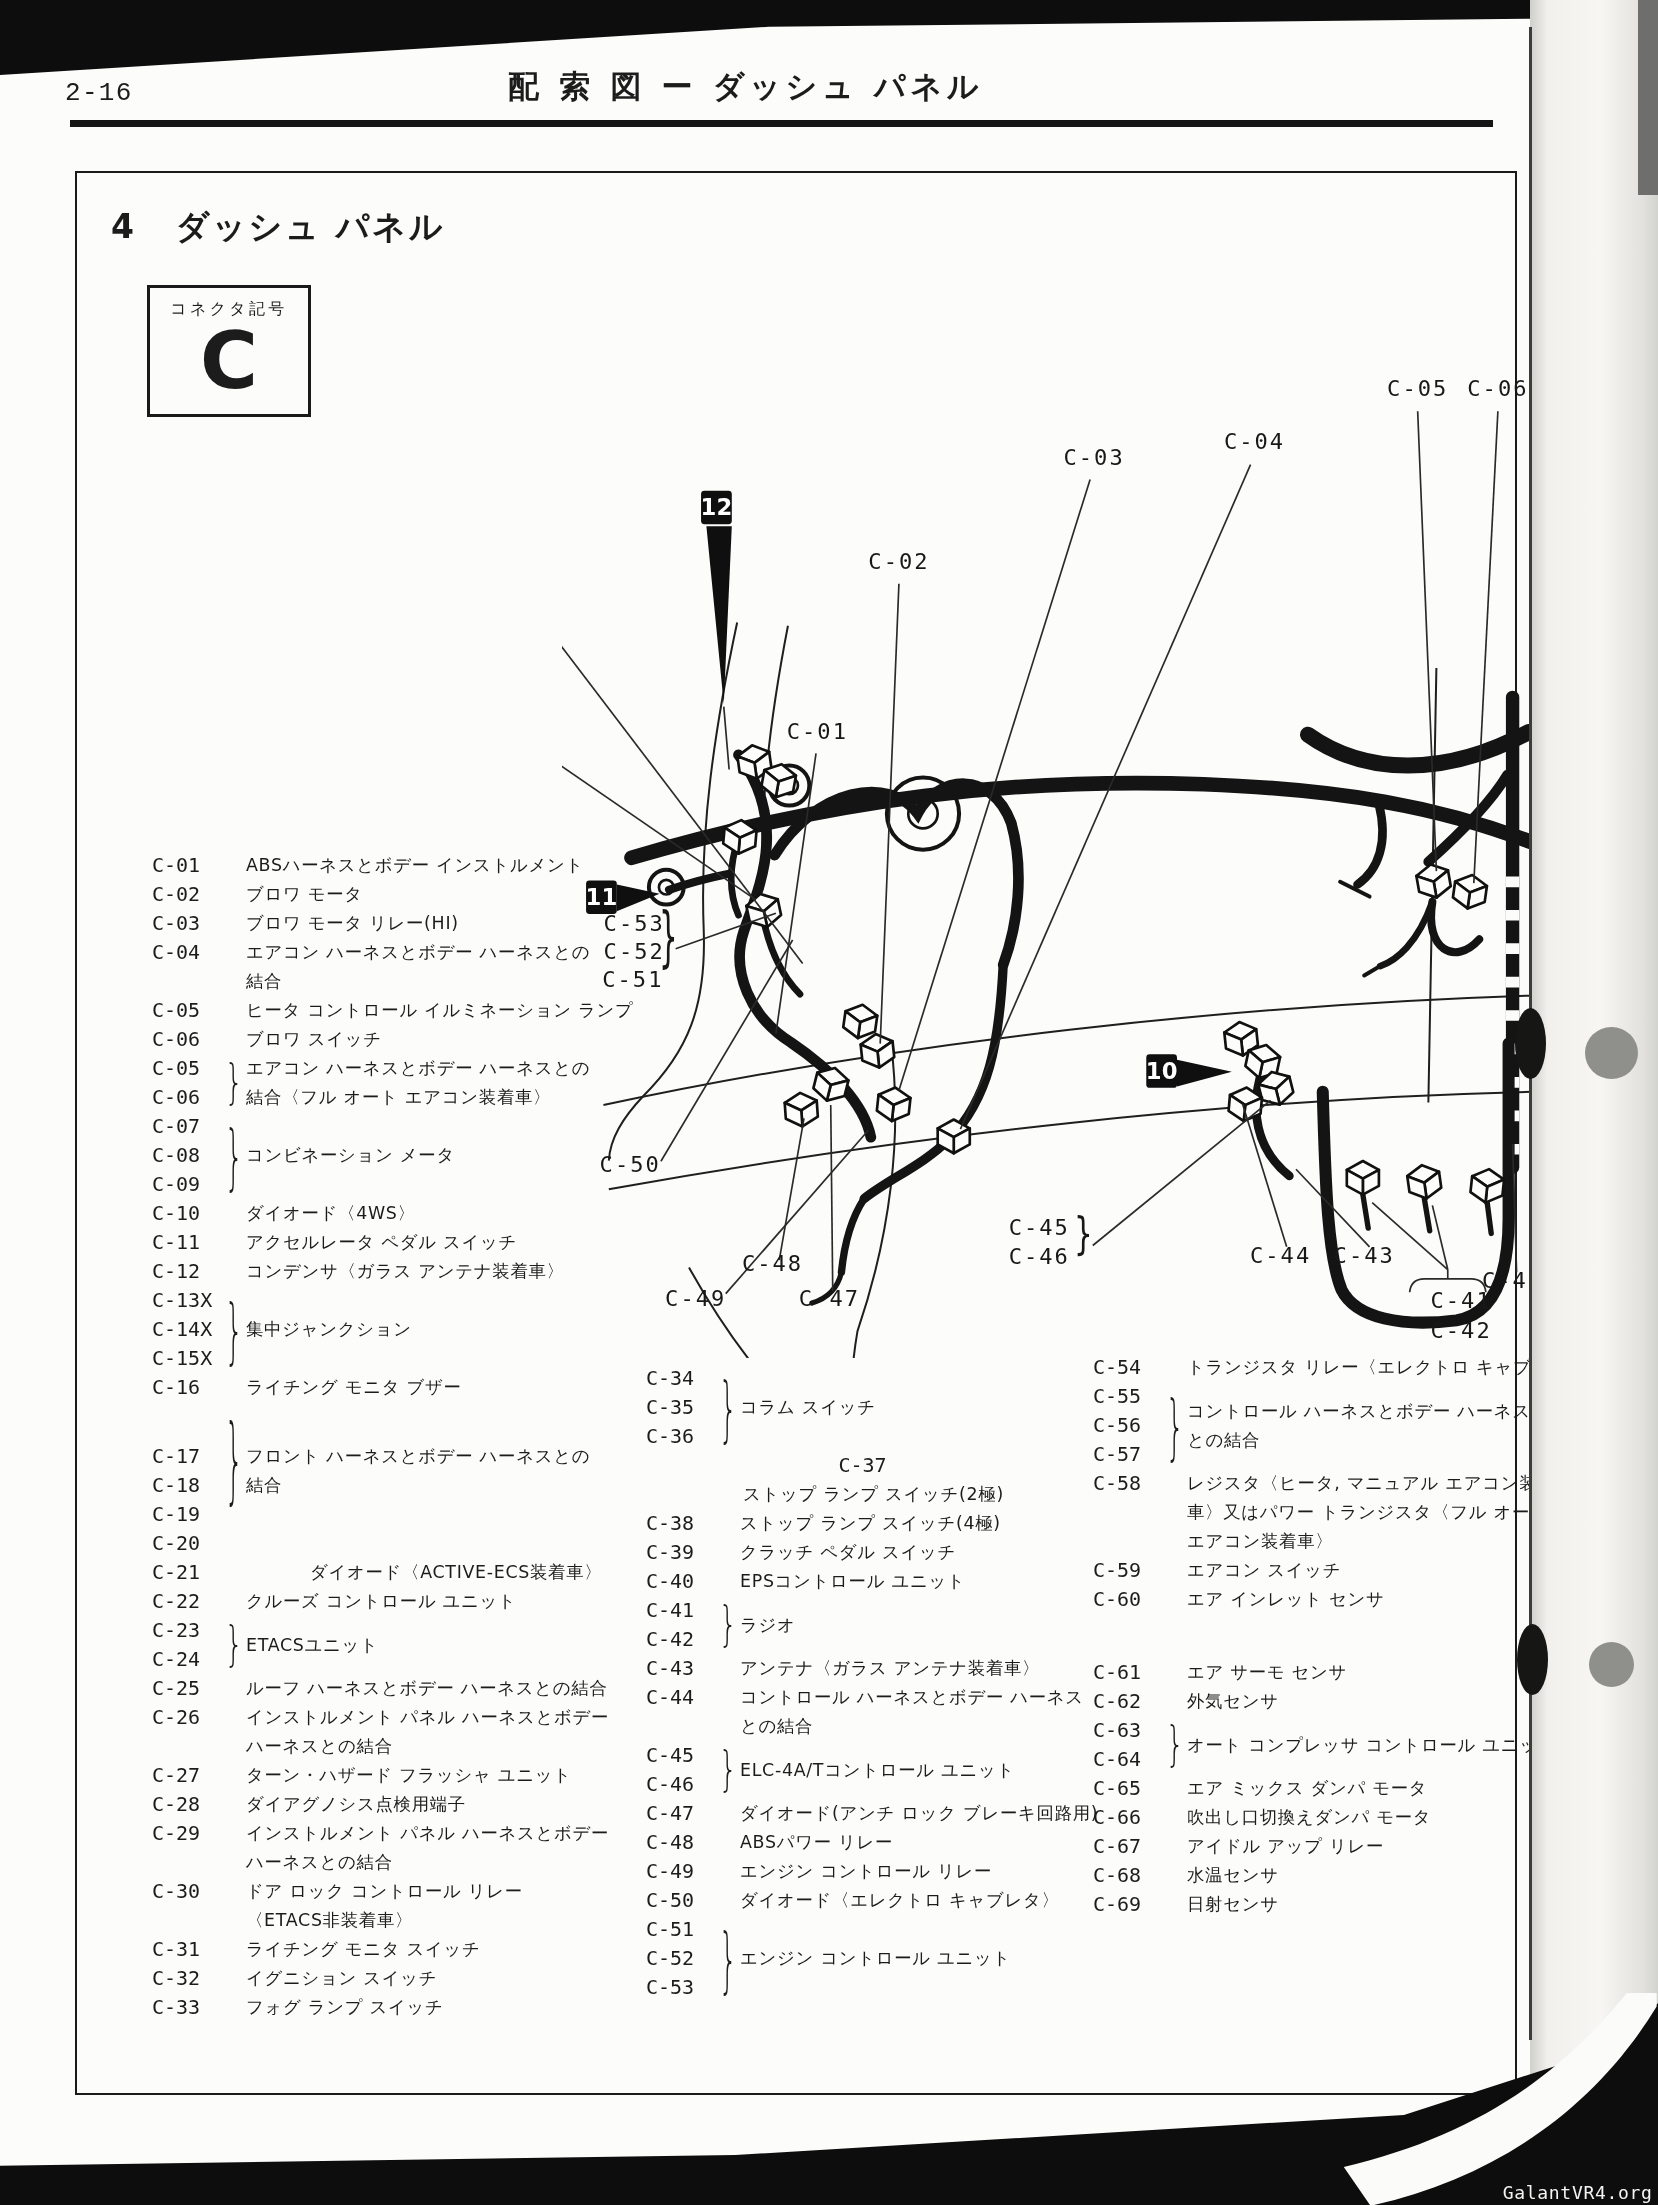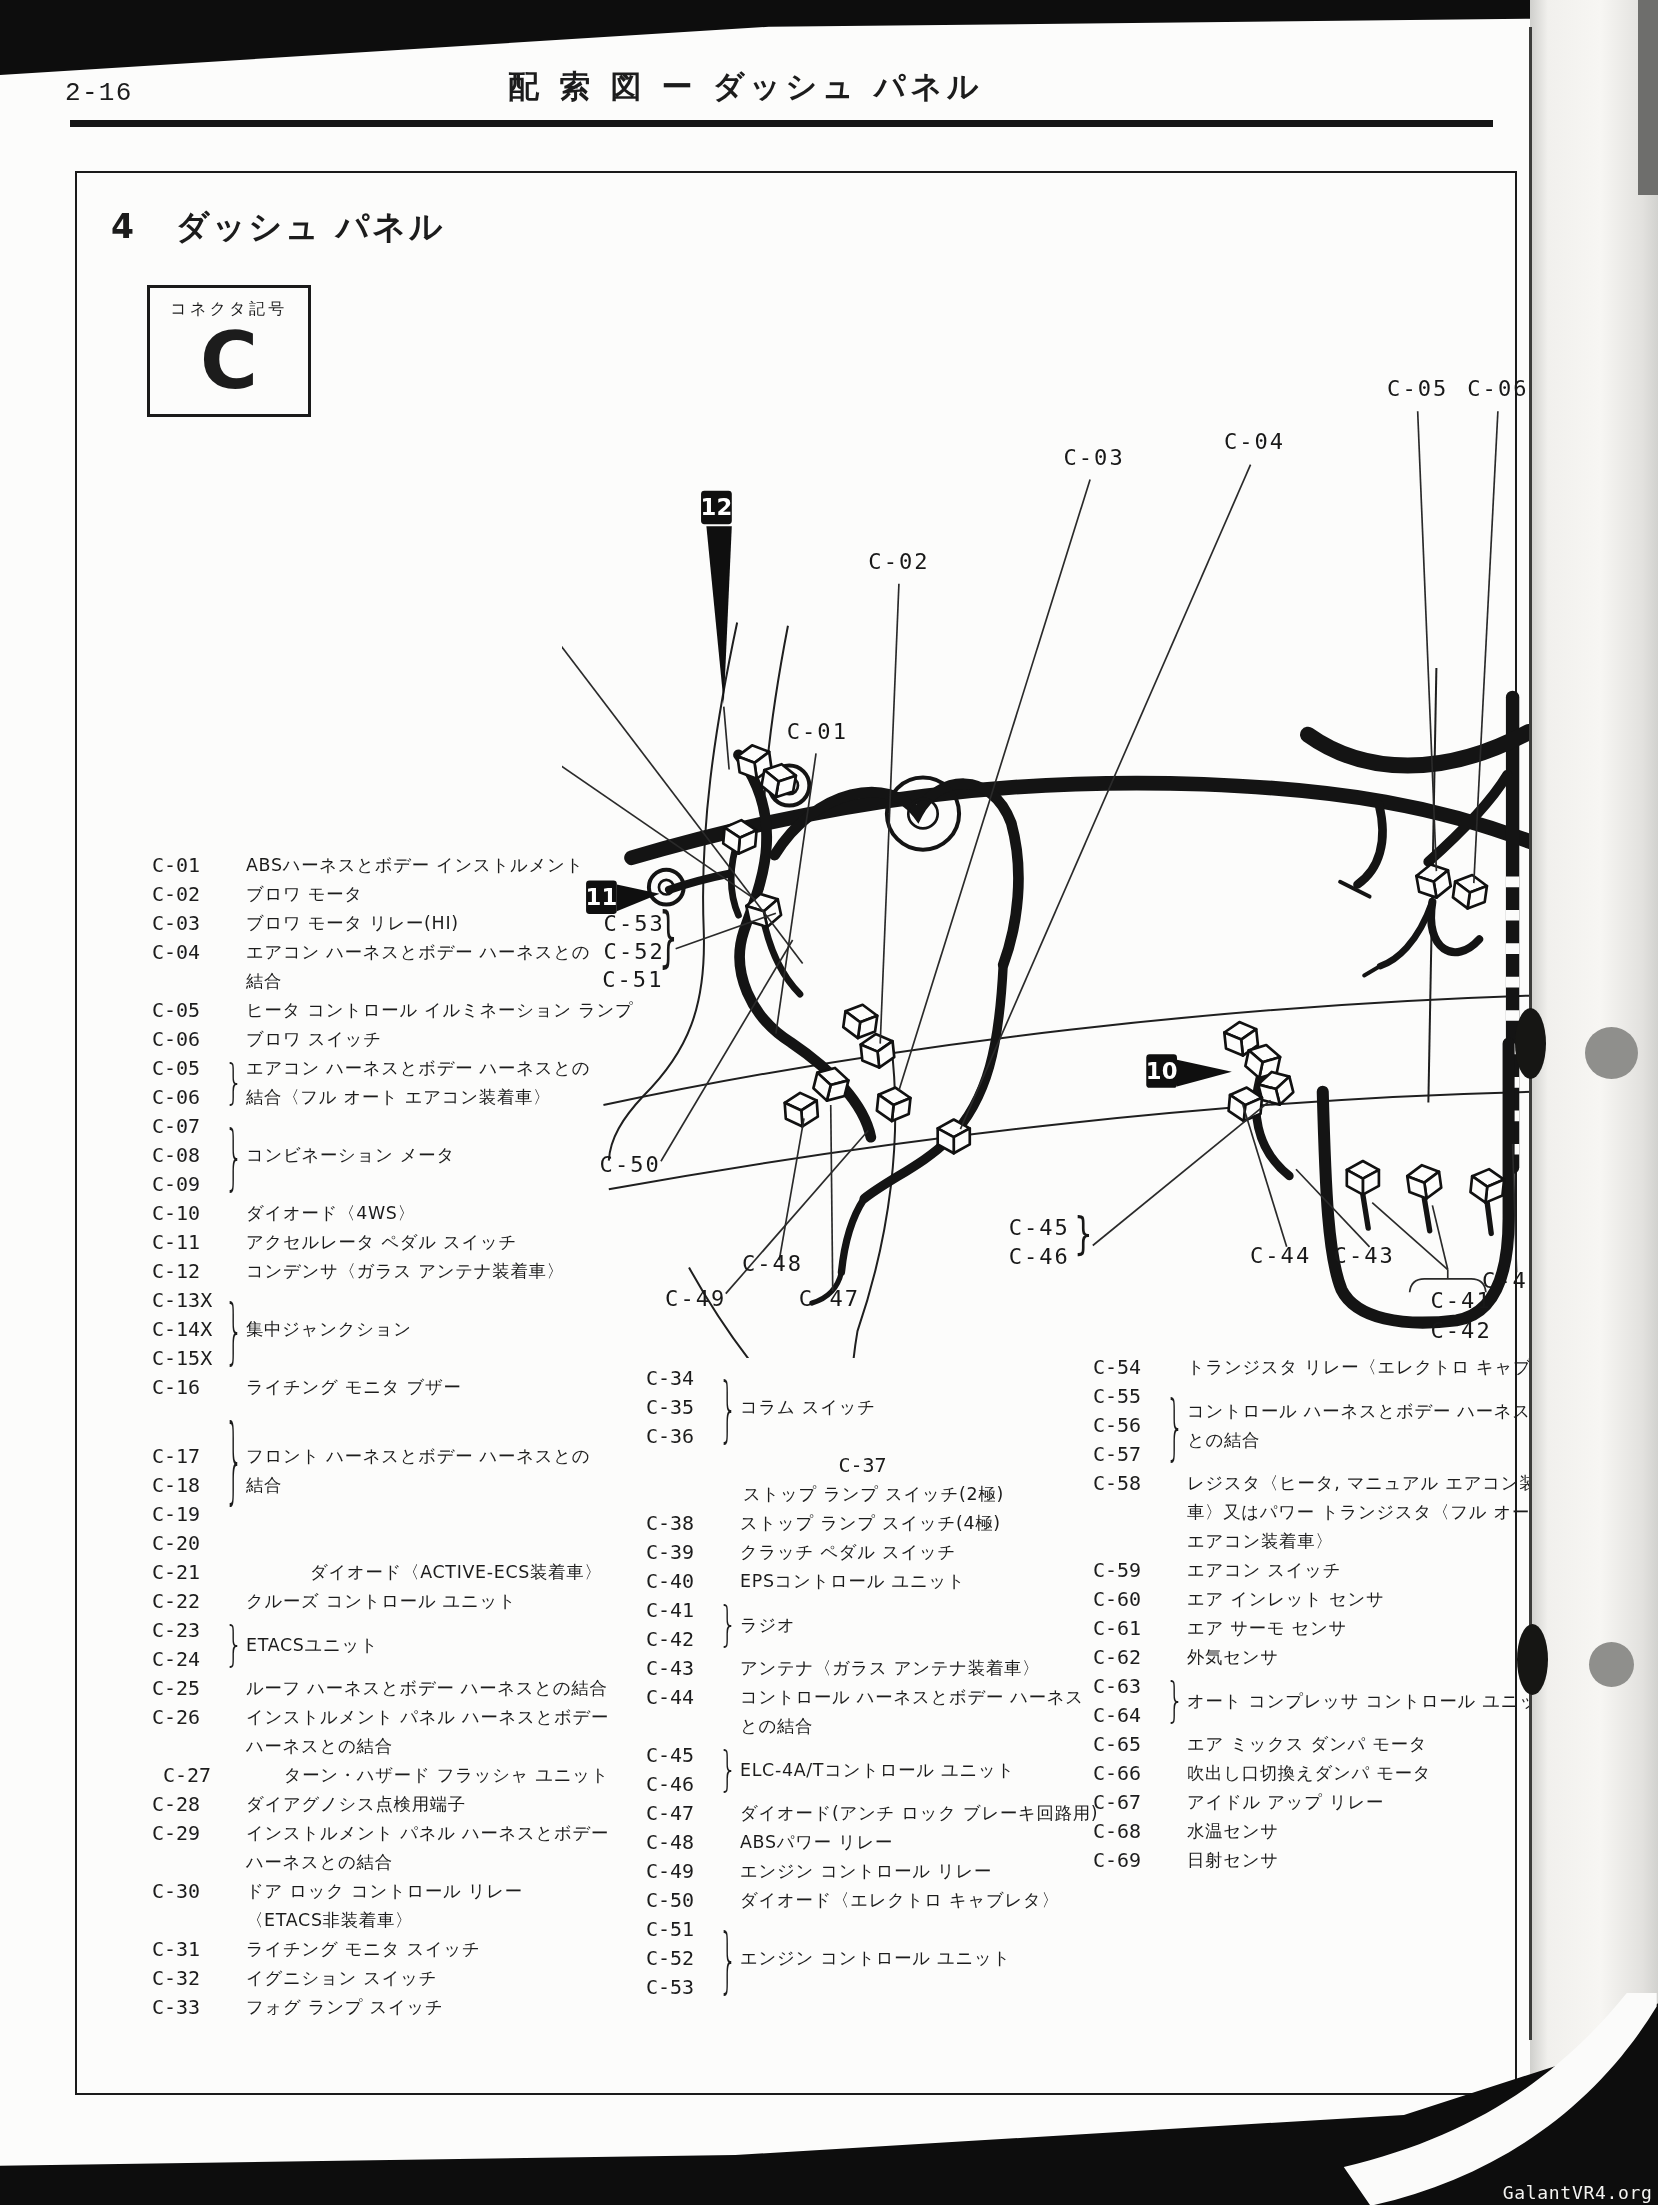--- a/index.html
+++ b/index.html
@@ -500,21 +500,21 @@
       <div class="lrow" style="align-items: flex-start;">
         <div class="codes">
           <div class="code">C-26</div>
         </div>
         <div class="bracewrap"></div>
         <div class="descs">
           <div class="desc">インストルメント パネル ハーネスとボデー</div>
           <div class="desc">ハーネスとの結合</div>
         </div>
       </div>
-      <div class="lrow" style="align-items: center; text-align: center;">
+      <div class="lrow" style="align-items: center;">
         <div class="codes">
           <div class="code">C-27</div>
         </div>
         <div class="bracewrap"></div>
         <div class="descs">
           <div class="desc">ターン・ハザード フラッシャ ユニット</div>
         </div>
       </div>
       <div class="lrow" style="align-items: flex-end;">
         <div class="codes">
@@ -762,21 +762,21 @@
       </div>
       <div class="lrow" style="align-items: center;">
         <div class="codes">
           <div class="code">C-60</div>
         </div>
         <div class="bracewrap"></div>
         <div class="descs">
           <div class="desc">エア インレット センサ</div>
         </div>
       </div>
-      <div class="lrow" style="align-items: flex-start;">
+      <div class="lrow" style="align-items: flex-start; margin-top: 44px;">
         <div class="codes">
           <div class="code">C-61</div>
         </div>
         <div class="bracewrap"></div>
         <div class="descs">
           <div class="desc">エア サーモ センサ</div>
         </div>
       </div>
       <div class="lrow" style="align-items: center;">
         <div class="codes">

